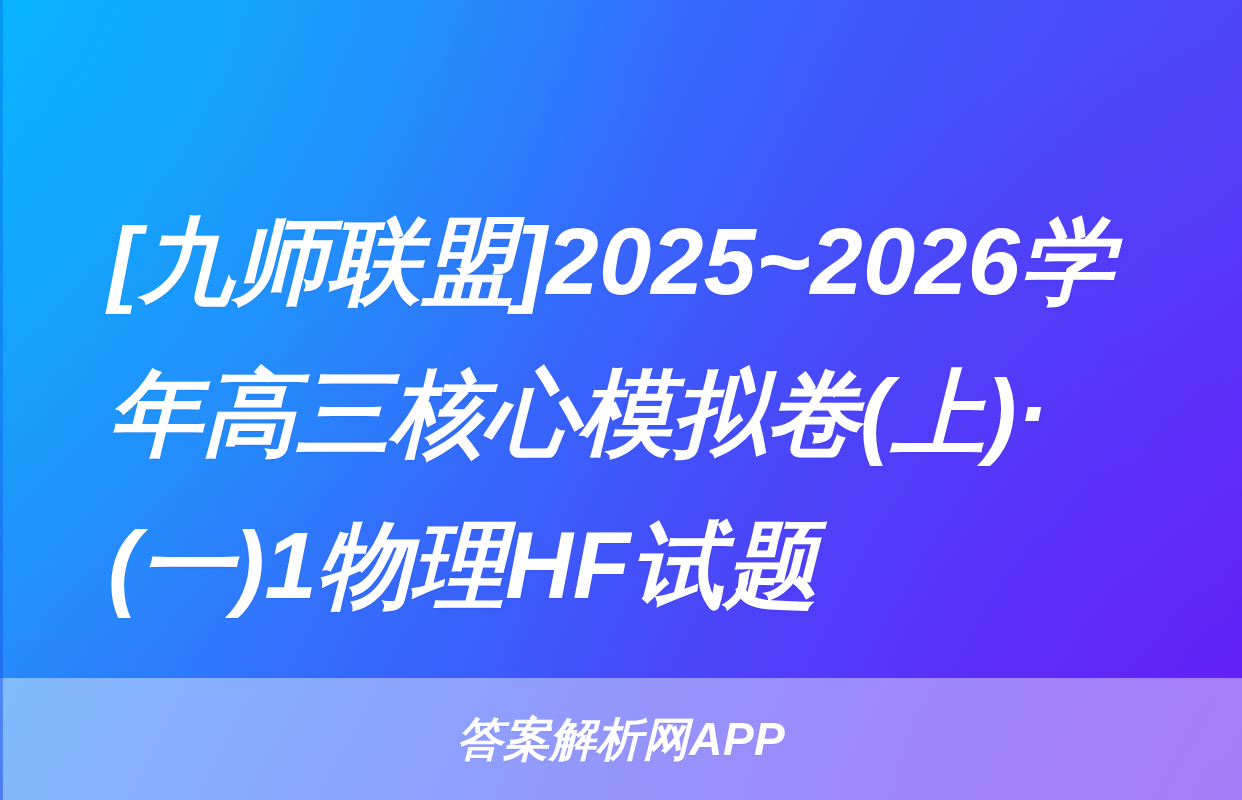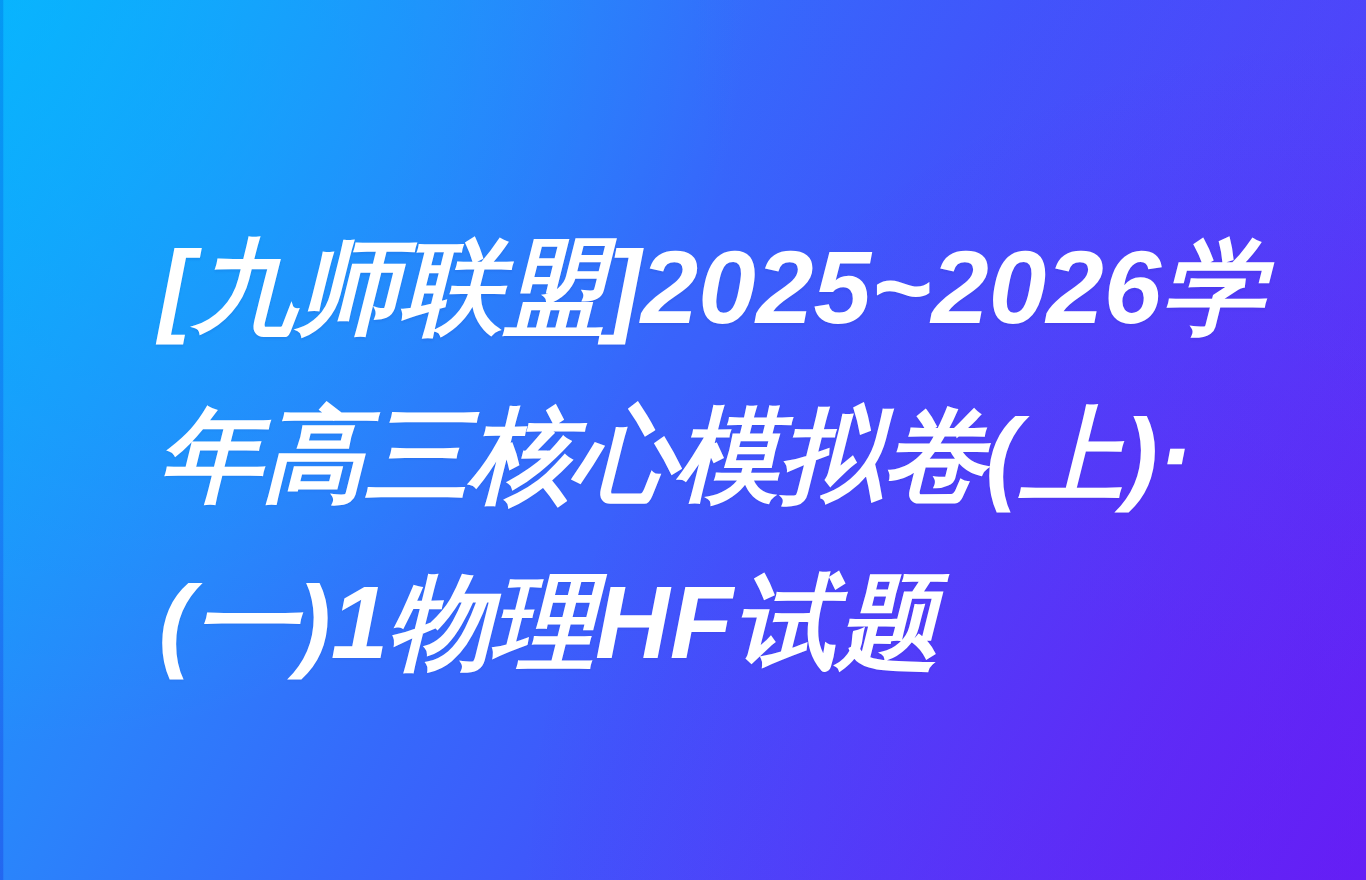--- a/index.html
+++ b/index.html
@@ -54,21 +54,20 @@
     z-index: 6;
   }
 
   
   .title-block {
     position: absolute;
     left: 108px;
     top: 186px;
     width: 1035px;
     z-index: 3;
-    margin-left: 36px;
   }
 
   .title-text {
     margin: 0;
     color: #ffffff;
     font-size: 94px;
     line-height: 152px;
     font-weight: 700;
     font-style: italic;
     letter-spacing: 0px;
@@ -108,14 +107,17 @@
 <body>
 
 <div id="page">
 
   <div class="left-edge"></div>
 
   <div class="title-block">
     <div class="title-text">[九师联盟]2025~2026学年高三核心模拟卷(上)·(一)1物理HF试题</div>
   </div>
 
+  <div class="watermark-band">
+    <div class="watermark-text">答案解析网APP</div>
+  </div>
 
 </div>
 
 </body></html>

